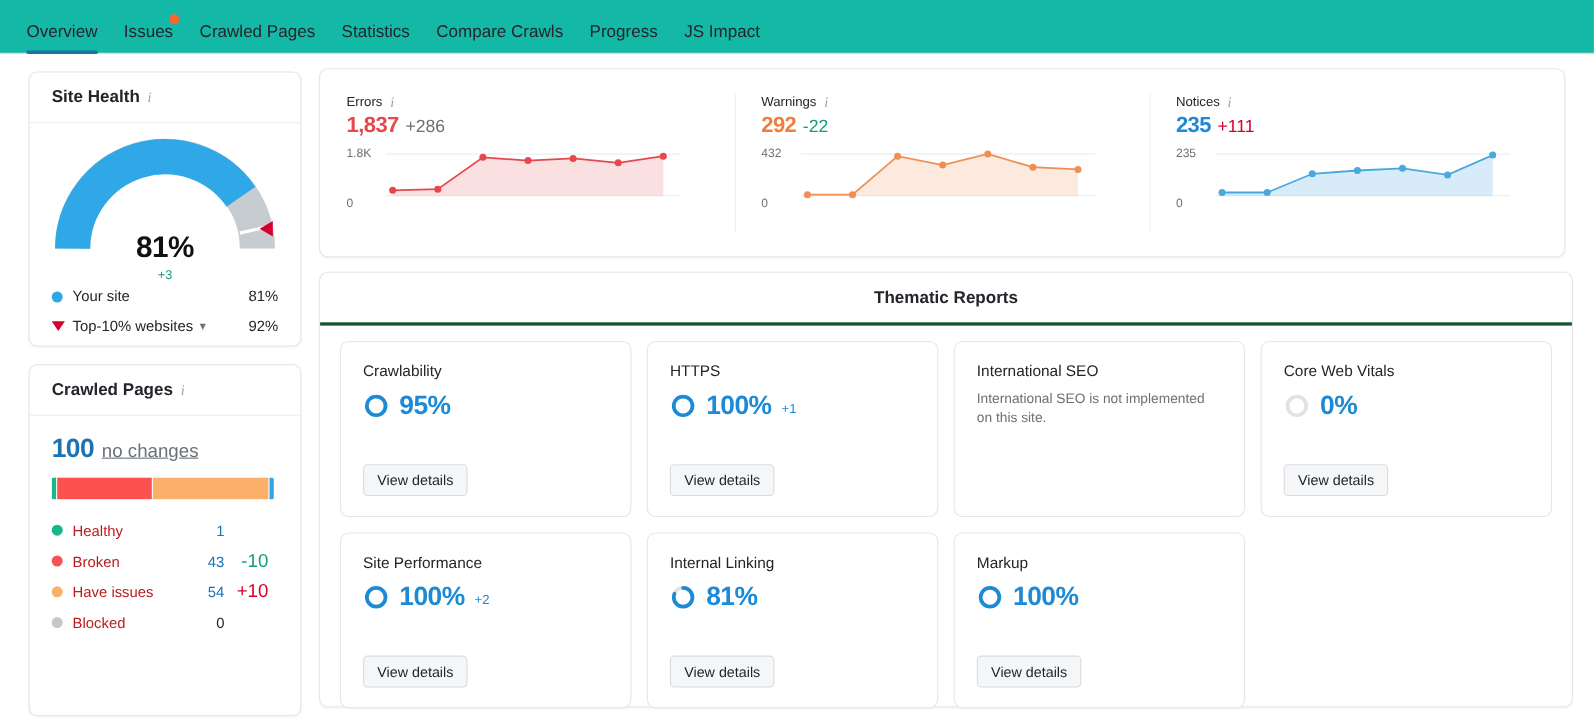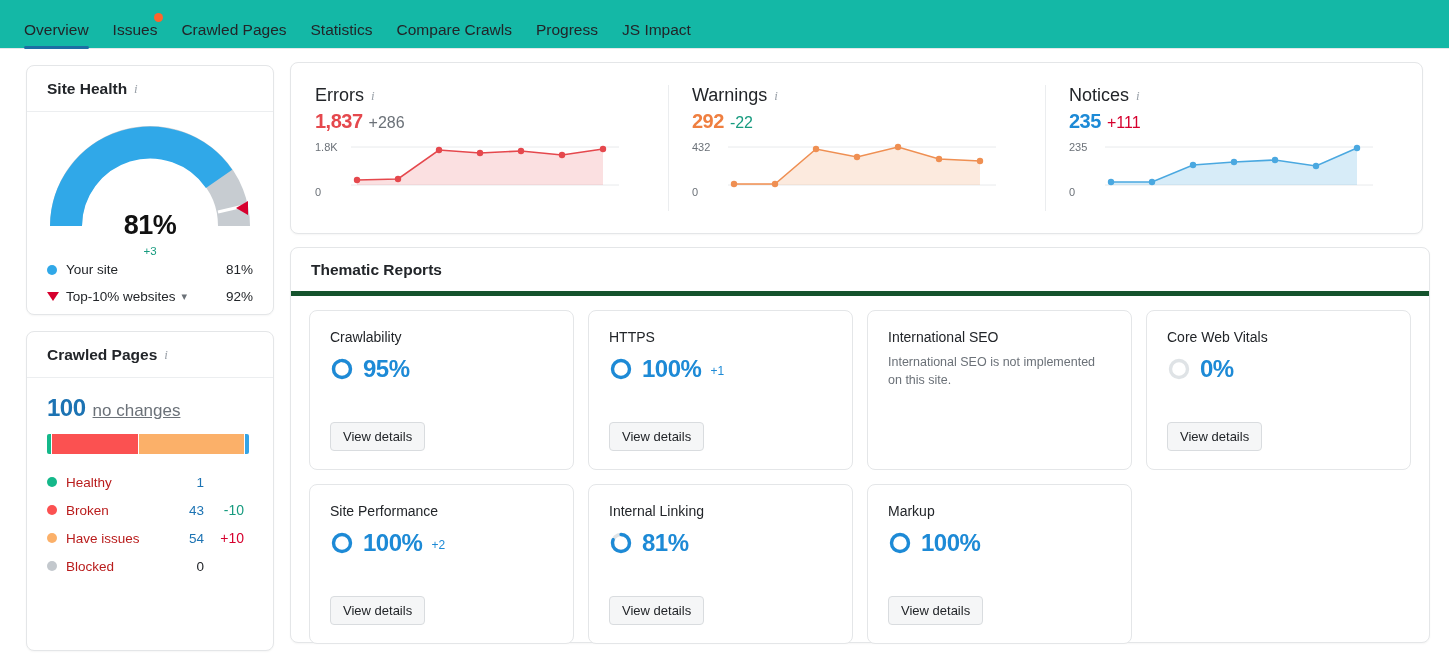--- a/index.html
+++ b/index.html
@@ -88,46 +88,46 @@
   
   .cp-body { padding:16px 20px 16px 20px; }
   .cp-topline { display:flex; align-items:baseline; gap:7px; margin-bottom:12px; }
   .cp-num { font-size:24px; font-weight:bold; color:#1c73b3; letter-spacing:-0.5px;}
   .cp-sub { font-size:17px; color:#6b7178;text-decoration:underline; }
   .cp-bar { display:flex; height:20px; width:202px; border-radius:2px; overflow:hidden; gap:1px; }
   .cp-legend { margin-top:14px; }
   .cp-lrow { display:flex; align-items:center; height:28px; font-size:13.5px; }
   .cp-lname { width:112px; color:#b91c1c; }
   .cp-lval { width:26px; text-align:right; color:#1c73b3; font-size:13.5px;}
-  .cp-ldelta { width:40px; text-align:right; font-size:14px; }
+  .cp-ldelta { width:40px; text-align:right; font-size:17px; }
   .neg { color:#179b7f; }
   .pos { color:#d6002e; }
 
   
   .stats-card { position:absolute; left:290px; top:62px; width:1133px; height:172px; }
   .stats-inner { display:flex; height:100%; }
   .stat-col { flex:1 1 0; padding:22px 24px 0 24px; position:relative; }
   .stat-col + .stat-col:before {
     content:""; position:absolute; left:0; top:22px; bottom:22px; width:1px; background:#ebedef;
   }
   .stat-head { display:flex; align-items:center; gap:7px; }
-  .stat-label { font-size:18px; color:#222529; }
+  .stat-label { font-size:12px; color:#222529; }
   .stat-nums { display:flex; align-items:baseline; gap:6px; margin-top:4px; }
   .stat-big { font-size:20px; font-weight:bold; letter-spacing:-0.5px; }
   .stat-delta { font-size:16px; }
   .spark { margin-top:10px; position:relative; height:52px; }
   .spark-yhi, .spark-ylo { position:absolute; font-size:11px; color:#6b7178; left:0; }
   .spark-yhi { top:-2px; }
   .spark-ylo { bottom:-3px; }
   .spark-svg { position:absolute; left:36px; top:0; }
 
   
   .thematic-card { position:absolute; left:290px; top:250px; width:1140px; height:396px; }
   .th-head { height:48px; display:flex; align-items:center; padding:0 20px;
-             border-bottom:5px solid #14532d; }
+             border-bottom:3px solid #14532d;justify-content:center; }
   .th-title { font-size:15.5px; font-weight:bold; }
   .th-grid {
     padding:14px 18px; display:grid;
     grid-template-columns: repeat(4, 265px);
     grid-auto-rows: 160px; gap:14px 14px;
   }
   .th-card {
     border:1px solid #e4e6e8; border-radius:8px; background:#fff;
     padding:18px 20px; position:relative;
   }

